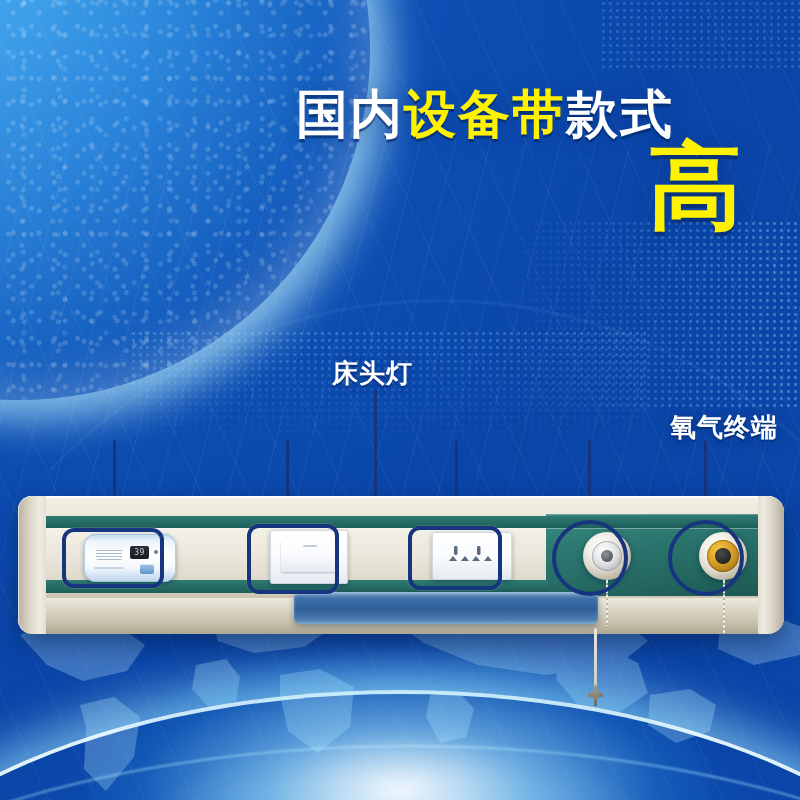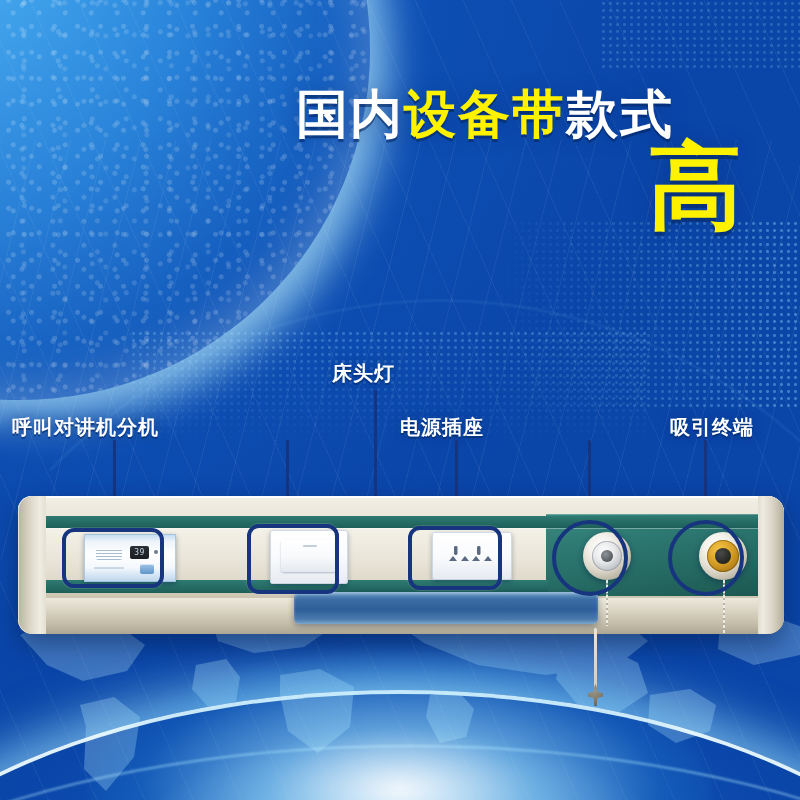--- a/index.html
+++ b/index.html
@@ -124,21 +124,21 @@
   .big-gao {
     position:absolute; left:648px; top:140px;
     font-size:94px; line-height:94px; font-weight:700; color:#fff200;
     text-shadow: 0 4px 0 rgba(3,35,92,0.5), 0 0 22px rgba(0,40,110,0.3);
   }
 
   
   .labels { position:absolute; left:0; top:0; width:800px; height:470px; }
   .callout-label {
     position:absolute; white-space:nowrap; color:#ffffff;
-    font-weight:700; font-size:20px; line-height:30px; letter-spacing:1px;
+    font-weight:700; font-size:26px; line-height:30px; letter-spacing:1px;
     text-shadow: 0 2px 0 rgba(4,40,100,0.6), 0 0 12px rgba(0,35,100,0.45);
   }
   .leader {
     position:absolute; width:3px; background:#17357f; border-radius:1px;
   }
 
   
   .panel-wrap { position:absolute; left:18px; top:496px; width:766px; height:138px; }
   .panel {
     position:absolute; inset:0; border-radius:14px 16px 16px 14px;
@@ -189,21 +189,21 @@
   .lamp-strip {
     position:absolute; left:276px; top:96px; width:304px; height:32px;
     border-radius:5px;
     background:linear-gradient(180deg,#6f9ec9 0%, #3d6fa6 22%, #2e5f98 55%, #4a79ad 85%, #7ba5cc 100%);
     box-shadow: inset 0 2px 3px rgba(255,255,255,0.35), 0 2px 6px rgba(0,20,60,0.35);
   }
 
   
   .device { position:absolute; }
   .intercom {
-    left:66px; top:38px; width:92px; height:48px; border-radius:0;
+    left:66px; top:38px; width:92px; height:48px; border-radius:12px;
     background:linear-gradient(180deg,#bfd9ef 0%, #eef4fa 16%, #ffffff 42%, #f4f8fc 70%, #b9d4ec 100%);
     box-shadow:0 2px 5px rgba(0,20,60,0.35), inset 0 0 0 1px rgba(150,185,215,0.7);
   }
   .ic-grille {
     position:absolute; left:12px; top:14px; width:26px; height:12px;
     background-image:repeating-linear-gradient(0deg, rgba(120,150,180,0.75) 0 1px, rgba(0,0,0,0) 1px 3px);
     border-radius:2px; opacity:.85;
   }
   .ic-display {
     position:absolute; left:46px; top:12px; width:19px; height:13px;
@@ -326,24 +326,22 @@
   </div>
 
   <div class="headline">
     <div class="hl-line hl1">
       <span class="w">国内</span><span class="y">设备带</span><span class="w">款式</span>
     </div>
     <div class="big-gao">高</div>
   </div>
 
   <div class="labels">
-    <div class="callout-label" style="left:12px;  top:412px;">呼叫对讲机分机</div>
     <div class="callout-label" style="left:332px; top:358px;">床头灯</div>
-    <div class="callout-label" style="left:400px; top:412px;">电源插座</div>
-    <div class="callout-label" style="left:670px; top:412px;">吸引终端</div>
+    <div class="callout-label" style="left:670px; top:412px;">氧气终端</div>
 
     <div class="leader" style="left:113px; top:440px; height:82px;"></div>
     <div class="leader" style="left:286px; top:440px; height:86px;"></div>
     <div class="leader" style="left:374px; top:390px; height:222px;"></div>
     <div class="leader" style="left:455px; top:440px; height:88px;"></div>
     <div class="leader" style="left:588px; top:440px; height:86px;"></div>
     <div class="leader" style="left:704px; top:440px; height:86px;"></div>
   </div>
 
   <div class="panel-wrap">

